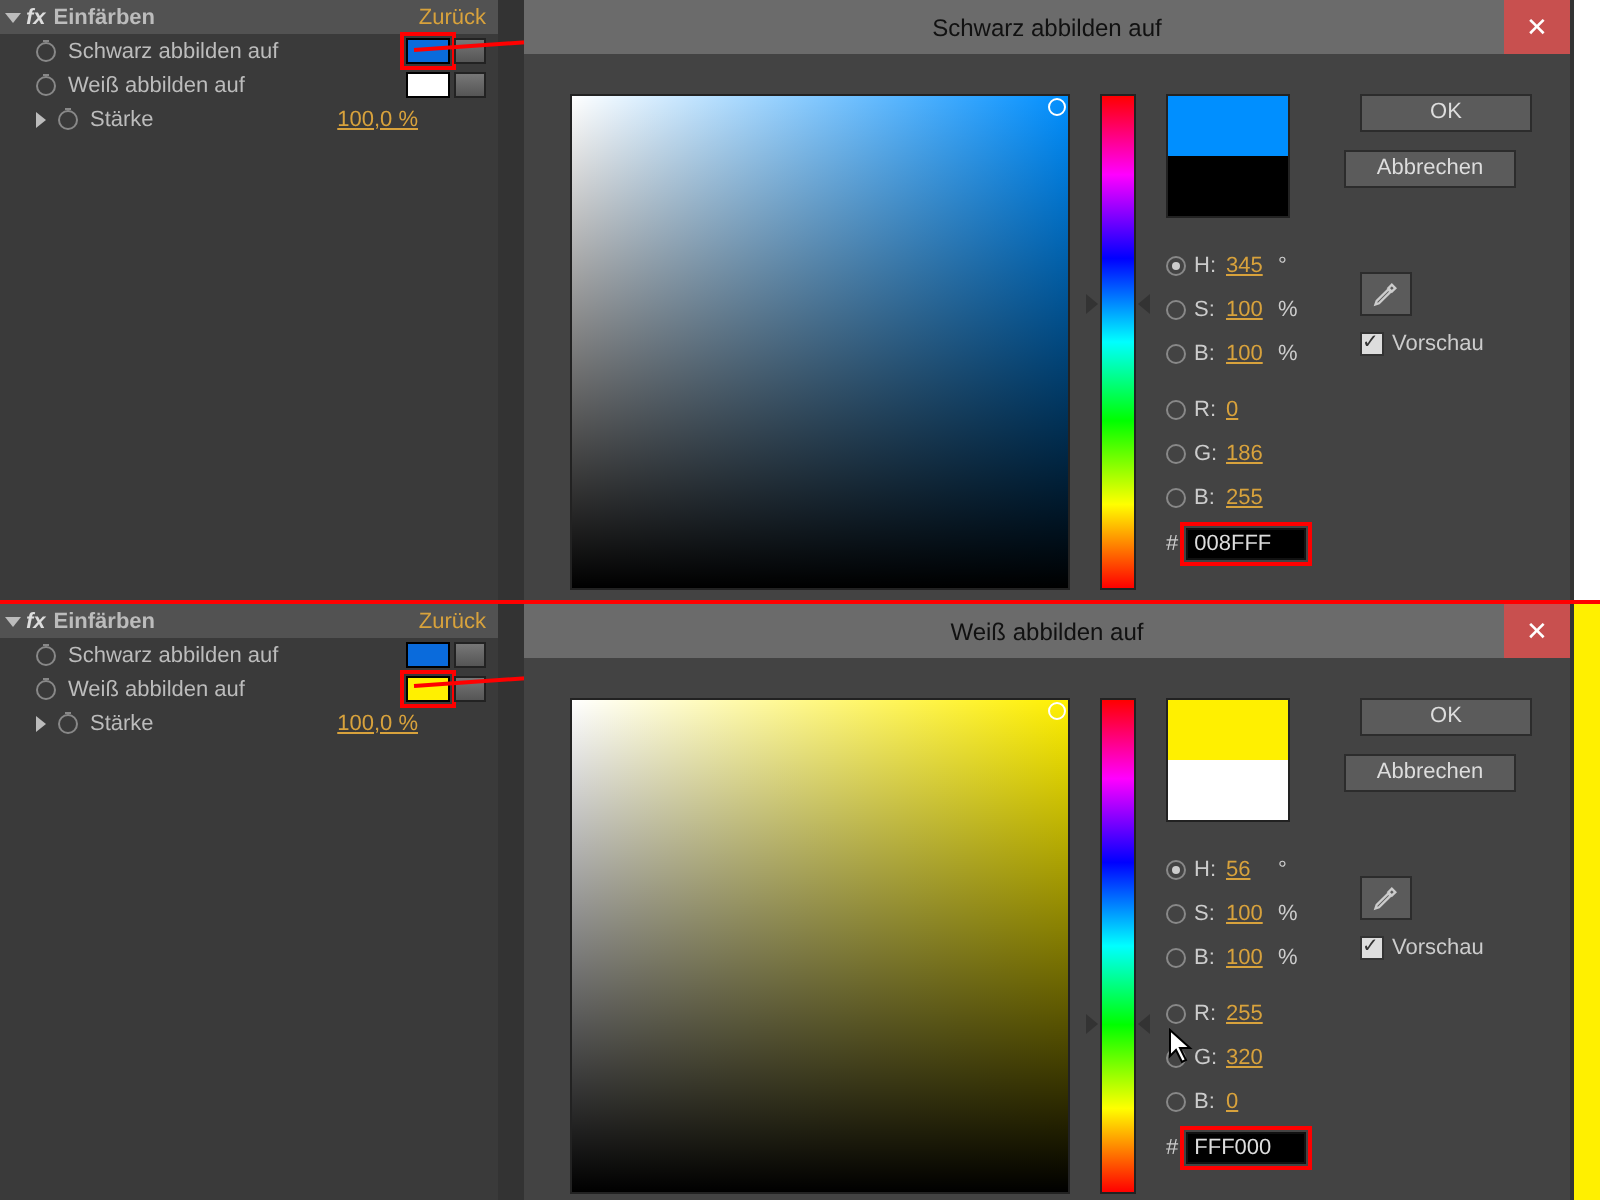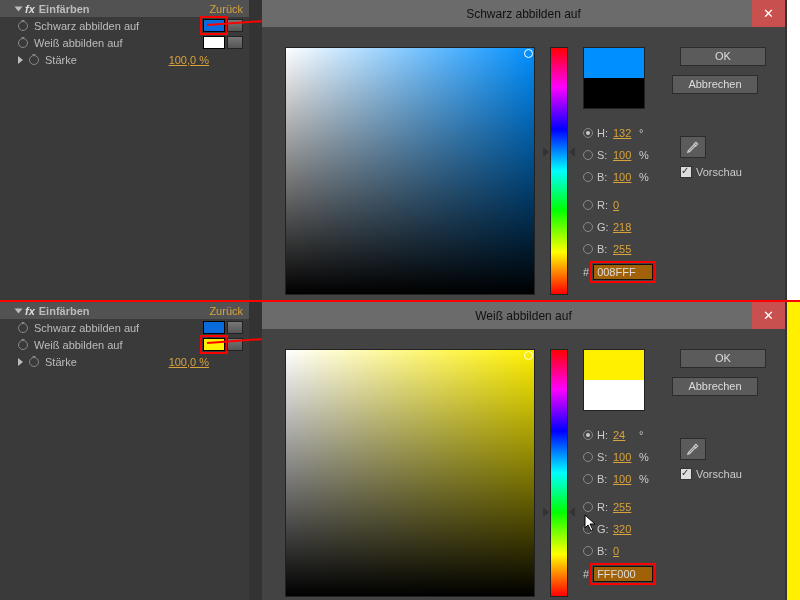--- a/index.html
+++ b/index.html
@@ -3,21 +3,21 @@
 <meta charset="utf-8">
 <style>
   * { box-sizing: border-box; margin: 0; padding: 0; font-family: "Segoe UI", Tahoma, sans-serif; }
   body { background: #333; width: 800px; height: 600px; overflow: hidden; position: relative; }
   .half { position: absolute; left: 0; width: 800px; height: 300px; }
   .half.top { top: 0; }
   .half.bot { top: 300px; border-top: 2px solid red; }
 
   
   .fx-panel { position:absolute; left:0; top:0; width:249px; height:300px; background:#3a3a3a; color:#bcbcbc; font-size:11px; }
-  .fx-head { display:flex; align-items:center; background:#525252; height:17px; padding-left:16px; gap:4px; }
+  .fx-head { display:flex; align-items:center; background:#525252; height:17px; padding-left:4px; gap:4px; }
   .tri { width:0; height:0; border-top:4px solid transparent; border-bottom:4px solid transparent; border-left:5px solid #bcbcbc; transform:rotate(90deg); }
   .fx-ico { font-style:italic; font-weight:bold; color:#ddd; }
   .fx-zurueck { margin-left:auto; margin-right:6px; color:#d8a23c; }
   .fx-row { display:flex; align-items:center; height:17px; padding-left:18px; gap:6px; }
   .tri2 { width:0; height:0; border-top:4px solid transparent; border-bottom:4px solid transparent; border-left:5px solid #bcbcbc; }
   .stopwatch { width:10px; height:10px; border:1px solid #888; border-radius:50%; position:relative; }
   .stopwatch::after{content:"";position:absolute;width:3px;height:1px;background:#888;left:50%;top:-2px;transform:translateX(-50%);}
   .swatch-box { margin-left:auto; margin-right:6px; display:flex; align-items:center; gap:2px;}
   .swatch { width:22px; height:13px; border:1px solid #000; }
   .swatch.hl { outline:2px solid red; outline-offset:1px; }
@@ -45,21 +45,21 @@
   .chk::after{content:"✓"; position:absolute; font-size:10px; left:0; top:-2px; color:#333;}
 
   .vals { position:absolute; left:321px; top:122px; font-size:11px; color:#ccc;}
   .vrow { display:flex; align-items:center; height:22px; gap:4px;}
   .radio { width:10px; height:10px; border:1px solid #888; border-radius:50%; position:relative;}
   .radio.sel::after{content:"";position:absolute;inset:2px;border-radius:50%;background:#ccc;}
   .labk { width:12px;}
   .num { color:#d8a23c; text-decoration:underline; min-width:22px;}
   .unit{ color:#ccc;}
   .hexrow { display:flex; align-items:center; gap:4px; margin-top:4px; }
-  .hexbox { width:60px; height:16px; background:#a16207; border:1px solid #111; color:#ddd; padding:0 3px; font-size:11px; line-height:14px;}
+  .hexbox { width:60px; height:16px; background:#000000; border:1px solid #111; color:#ddd; padding:0 3px; font-size:11px; line-height:14px;}
   .hexhl { outline:2px solid red; outline-offset:1px;}
 
   
   .arrow-line { position:absolute; height:0; border-top:2px solid red; }
   .arrow-line::after { content:""; position:absolute; right:-1px; top:-6px; width:0; height:0; border-top:5px solid transparent; border-bottom:5px solid transparent; border-left:10px solid red;}
   
   .preview-strip { position:absolute; right:0; width:13px; }
 </style>
 </head>
 <body>
@@ -123,21 +123,21 @@
         </svg>
     </div>
     <div class="vorschau">
       <span class="chk"></span>
       <span>Vorschau</span>
     </div>
     <div class="vals">
       <div class="vrow">
           <span class="radio sel"></span>
           <span class="labk">H:</span>
-          <span class="num">132</span>
+          <span class="num">345</span>
           <span class="unit">°</span>
         </div>
       <div class="vrow">
           <span class="radio"></span>
           <span class="labk">S:</span>
           <span class="num">100</span>
           <span class="unit">%</span>
         </div>
       <div class="vrow">
           <span class="radio"></span>
@@ -147,21 +147,21 @@
         </div>
       <div style="height:6px"></div>
       <div class="vrow">
           <span class="radio"></span>
           <span class="labk">R:</span>
           <span class="num">0</span>
         </div>
       <div class="vrow">
           <span class="radio"></span>
           <span class="labk">G:</span>
-          <span class="num">218</span>
+          <span class="num">186</span>
         </div>
       <div class="vrow">
           <span class="radio"></span>
           <span class="labk">B:</span>
           <span class="num">255</span>
         </div>
       <div class="hexrow">
           <span>#</span>
           <span class="hexbox hexhl">008FFF</span>
         </div>
@@ -229,21 +229,21 @@
         </svg>
     </div>
     <div class="vorschau">
       <span class="chk"></span>
       <span>Vorschau</span>
     </div>
     <div class="vals">
       <div class="vrow">
           <span class="radio sel"></span>
           <span class="labk">H:</span>
-          <span class="num">24</span>
+          <span class="num">56</span>
           <span class="unit">°</span>
         </div>
       <div class="vrow">
           <span class="radio"></span>
           <span class="labk">S:</span>
           <span class="num">100</span>
           <span class="unit">%</span>
         </div>
       <div class="vrow">
           <span class="radio"></span>

